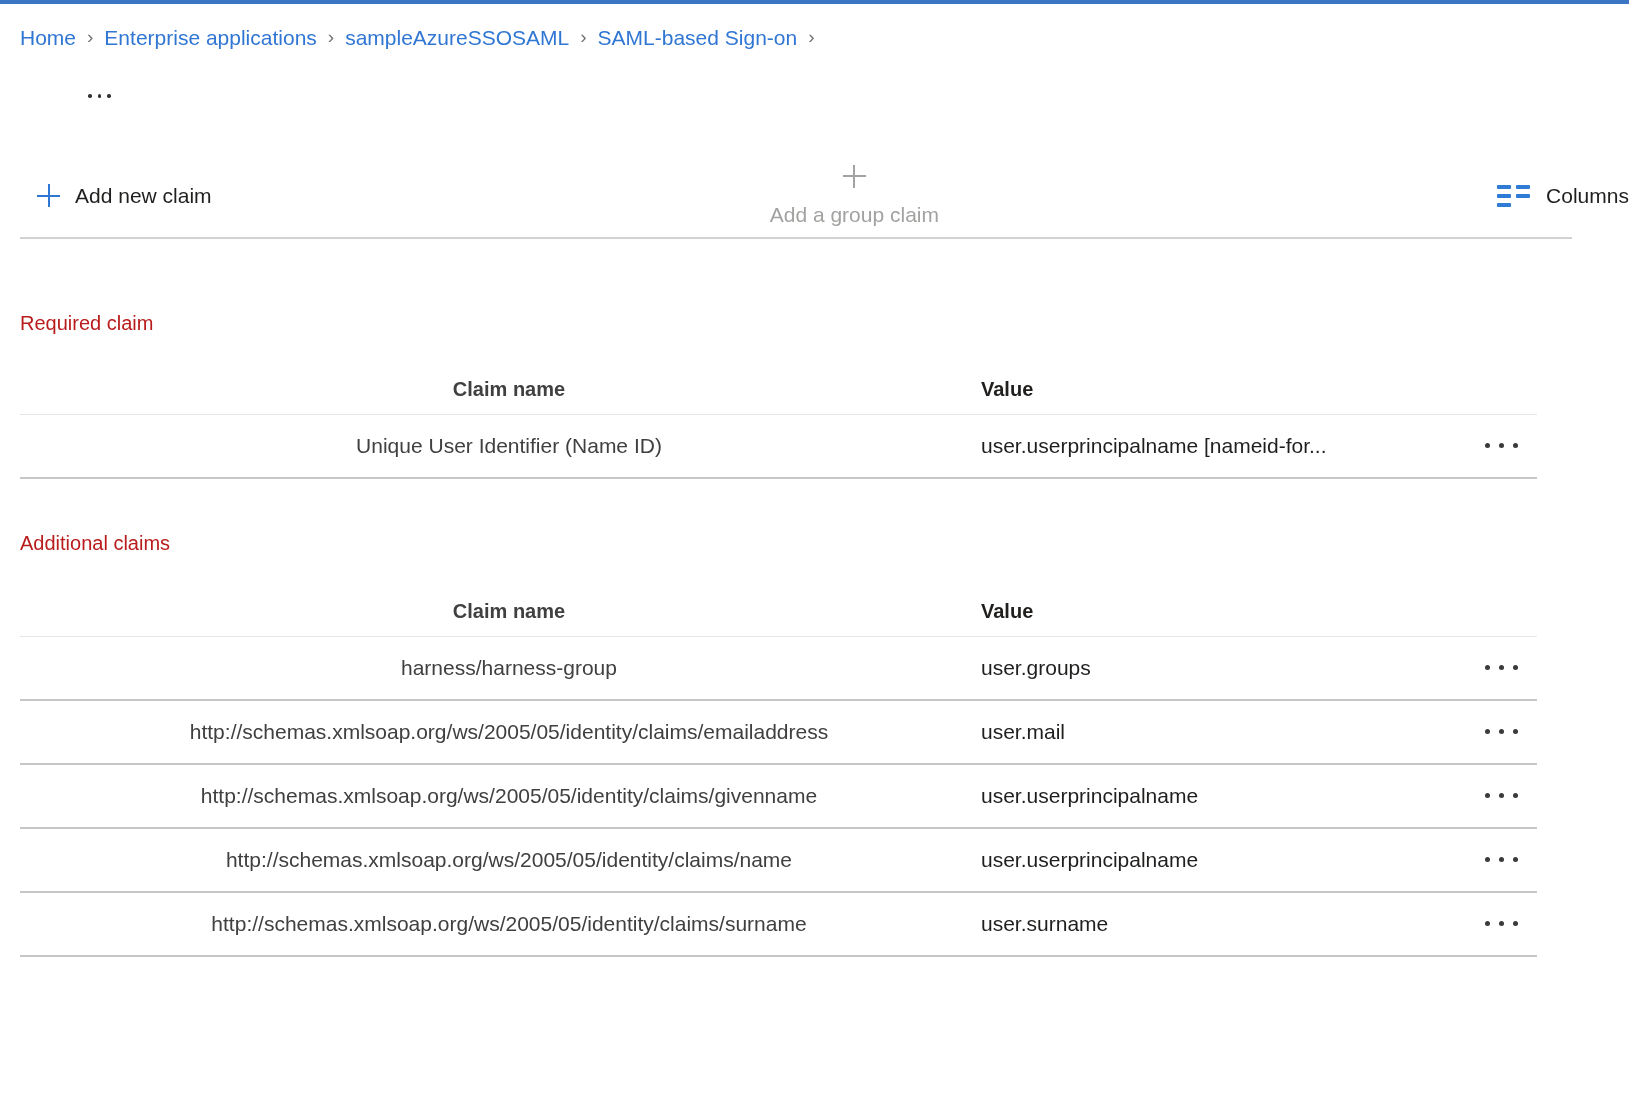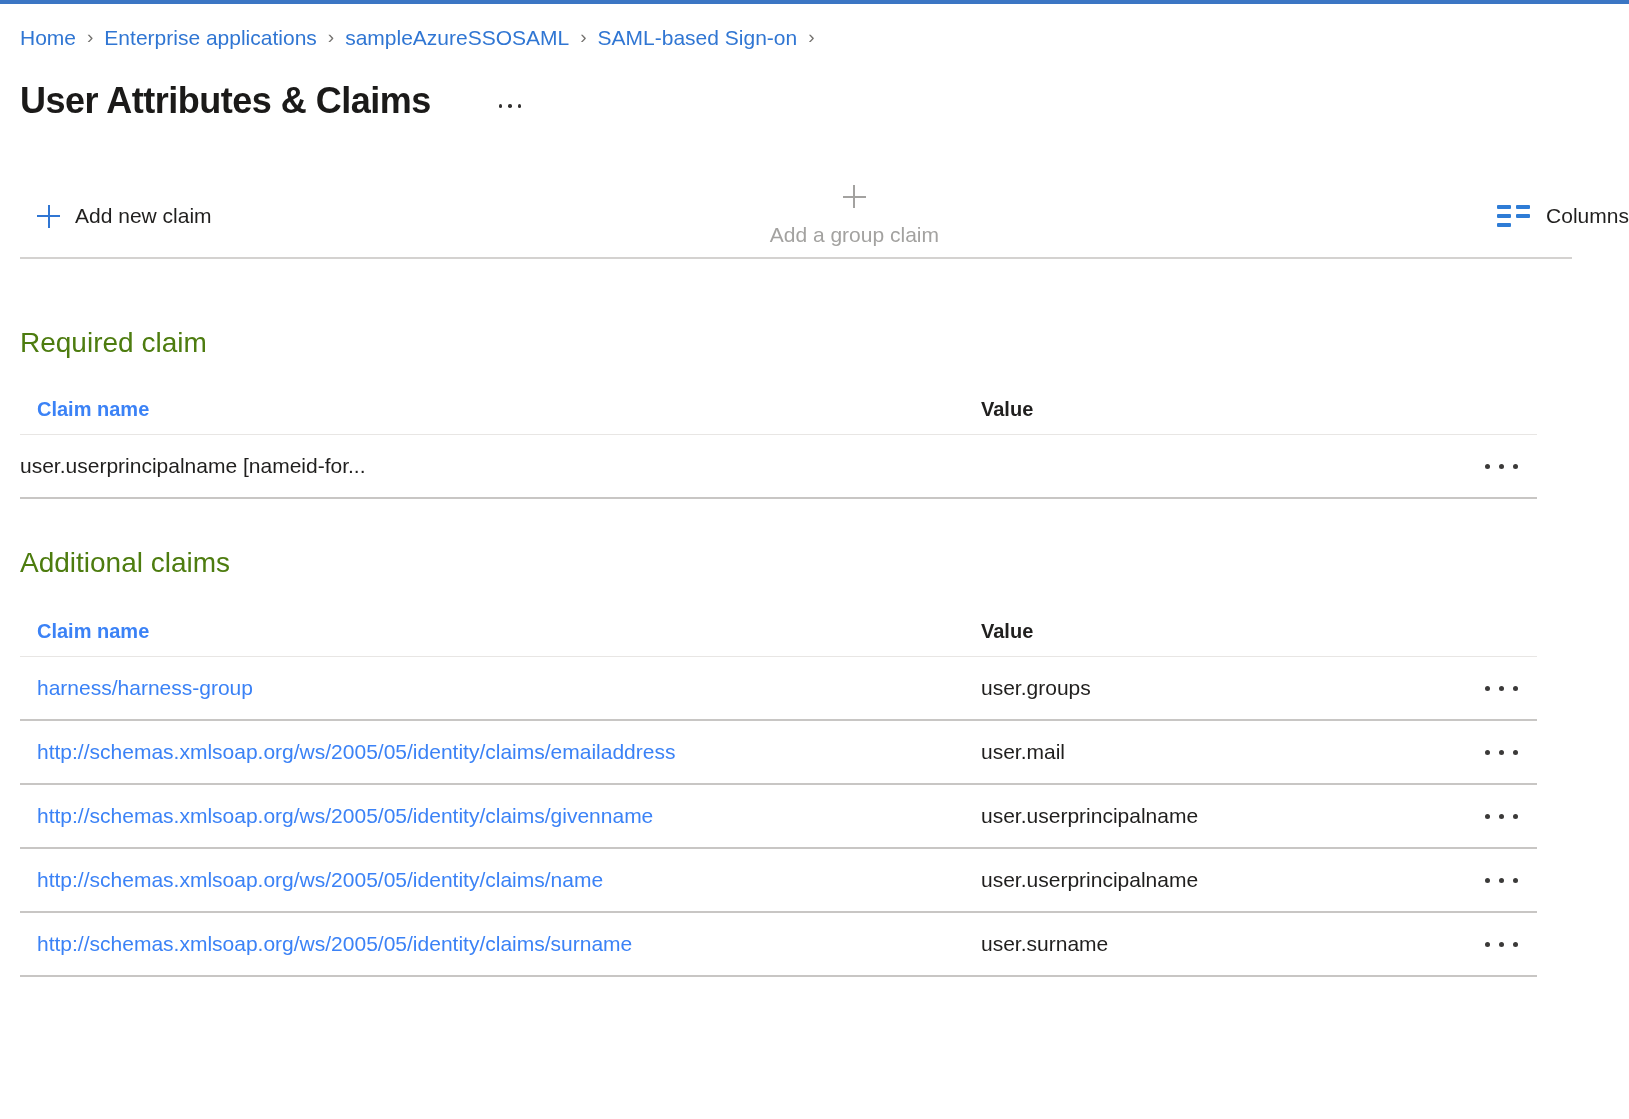--- a/index.html
+++ b/index.html
@@ -37,29 +37,29 @@
   .columns-icon { position: relative; width: 34px; height: 24px; display: inline-block; }
   .columns-icon i { position: absolute; height: 4px; border-radius: 1px; background: #2e7cd6; display: block; }
   .ci-l1 { left: 0; width: 14px; top: 1px; }
   .ci-l2 { left: 0; width: 14px; top: 10px; }
   .ci-l3 { left: 0; width: 14px; top: 19px; }
   .ci-r1 { left: 19px; width: 14px; top: 1px; }
   .ci-r2 { left: 19px; width: 14px; top: 10px; }
   .toolbar-divider { margin: 19px 0 0 20px; width: 1552px; height: 0; border-bottom: 2px solid #d4d2d0; }
 
   
-  .section-heading { margin-left: 20px; font-size: 28px; line-height: 36px; font-weight: 400; color: #4d7c0f; }
+  .section-heading { margin-left: 20px; font-size: 20px; line-height: 36px; font-weight: 400; color: #b91c1c; }
   .heading-required { margin-top: 66px; }
   .heading-additional { margin-top: 46px; }
 
   .claims-table { margin-left: 20px; width: 1517px; }
   .t-header { display: flex; align-items: center; height: 50px; margin-top: 24px; border-bottom: 1px solid #e8e6e4; }
   .heading-additional + .claims-table .t-header { margin-top: 26px; }
   .t-row { display: flex; align-items: center; height: 64px; border-bottom: 2px solid #c8c6c4; }
-  .cell-claim { flex: 0 0 961px; padding-left: 17px; font-size: 21px; color: #3b82f6; white-space: nowrap; overflow: hidden; }
+  .cell-claim { flex: 0 0 961px; padding-left: 17px; font-size: 21px; color: #404040; white-space: nowrap; overflow: hidden; text-align: center; }
   .cell-value { flex: 1 1 auto; font-size: 21px; color: #201f1e; white-space: nowrap; overflow: hidden; }
   .t-header .cell-claim, .t-header .cell-value { font-weight: 700; font-size: 20px; }
   .row-menu { flex: 0 0 72px; display: flex; justify-content: center; align-items: center; gap: 9px; height: 100%; cursor: pointer; background: none; border: none; }
   .row-menu .dot { width: 5px; height: 5px; border-radius: 50%; background: #3b3a39; }
   .menu-spacer { flex: 0 0 72px; }
 </style>
 </head>
 <body>
 
 <div class="top-bar"></div>
@@ -69,21 +69,20 @@
   <span class="crumb-sep">›</span>
   <a class="crumb">Enterprise applications</a>
   <span class="crumb-sep">›</span>
   <a class="crumb">sampleAzureSSOSAML</a>
   <span class="crumb-sep">›</span>
   <a class="crumb">SAML-based Sign-on</a>
   <span class="crumb-sep">›</span>
 </nav>
 
 <div class="title-row">
-  <h1 class="page-title">User Attributes &amp; Claims</h1>
   <div class="title-more">
     <span class="dot"></span>
     <span class="dot"></span>
     <span class="dot"></span>
   </div>
 </div>
 
 <div class="toolbar">
   <button class="tb-btn">
     <span class="plus-icon"></span>
@@ -108,20 +107,21 @@
 
 <h2 class="section-heading heading-required">Required claim</h2>
 
 <div class="claims-table">
   <div class="t-header">
     <div class="cell-claim">Claim name</div>
     <div class="cell-value">Value</div>
     <div class="menu-spacer"></div>
   </div>
   <div class="t-row">
+    <div class="cell-claim">Unique User Identifier (Name ID)</div>
     <div class="cell-value">user.userprincipalname [nameid-for...</div>
     <button class="row-menu">
       <span class="dot"></span>
       <span class="dot"></span>
       <span class="dot"></span>
     </button>
   </div>
 </div>
 
 <h2 class="section-heading heading-additional">Additional claims</h2>

